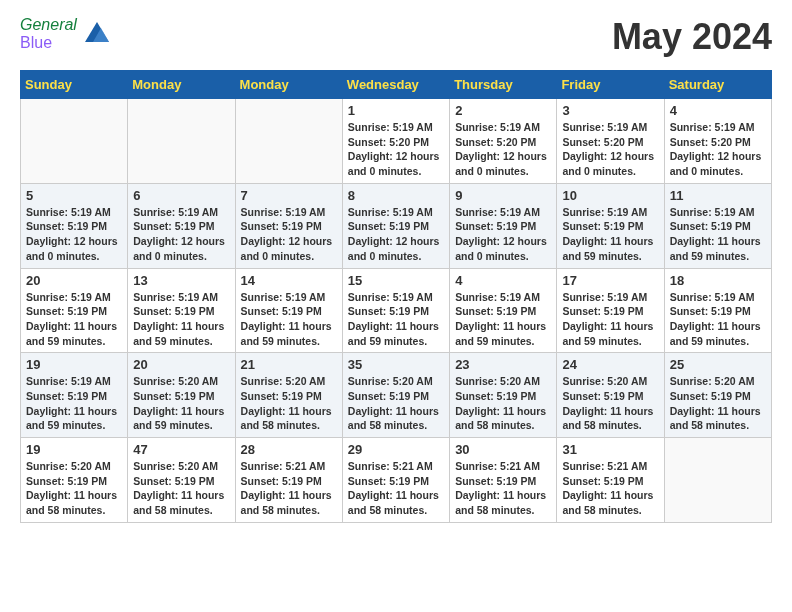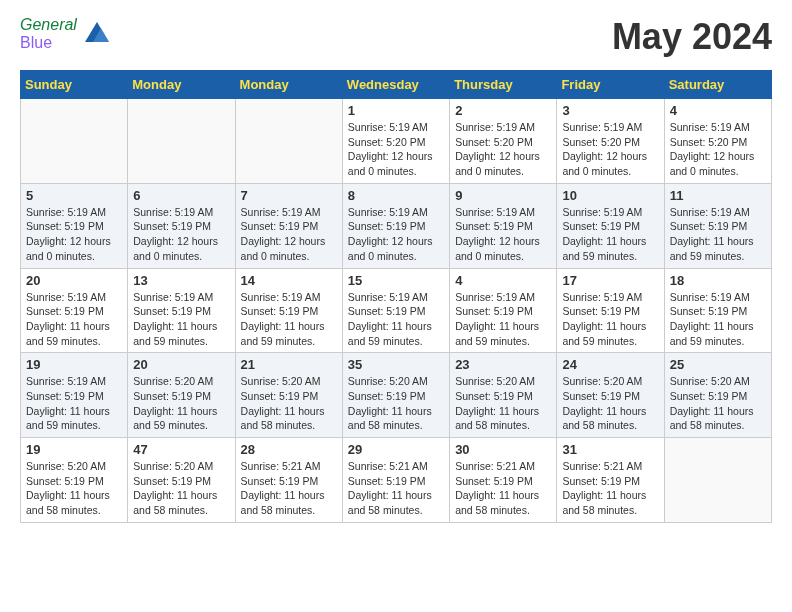--- a/index.html
+++ b/index.html
@@ -13,21 +13,21 @@
     .title-block { text-align: left; }
     .month-title { font-size: 36px; font-weight: bold; color: #333; }
     .location { font-size: 16px; color: #555; }
     table { width: 100%; border-collapse: collapse; }
     thead tr { background-color: #1a5fa8; }
     thead th { color: #fde047; padding: 6px 4px; font-size: 13px; font-weight: bold; text-align: left; border: 1px solid #1a5fa8; }
     tbody tr { background-color: #fff; }
     tbody tr:nth-child(even) { background-color: #f0f4f8; }
     td { vertical-align: top; padding: 4px 5px; border: 1px solid #ccc; font-size: 10.5px; color: #333; width: calc(100%/7); min-height: 80px; }
     .day-number { font-size: 13px; font-weight: bold; display: block; margin-bottom: 2px; }
-    .day-info { line-height: 1.4; }
+    .day-info { line-height: 1.4; font-weight: bold; }
     .empty { background-color: #f9f9f9; }
   </style>
 </head>
 <body>
 
 <div class="container">
   <div class="header">
     <div class="logo">
       <div>
         <span class="logo-general">General</span><br>

